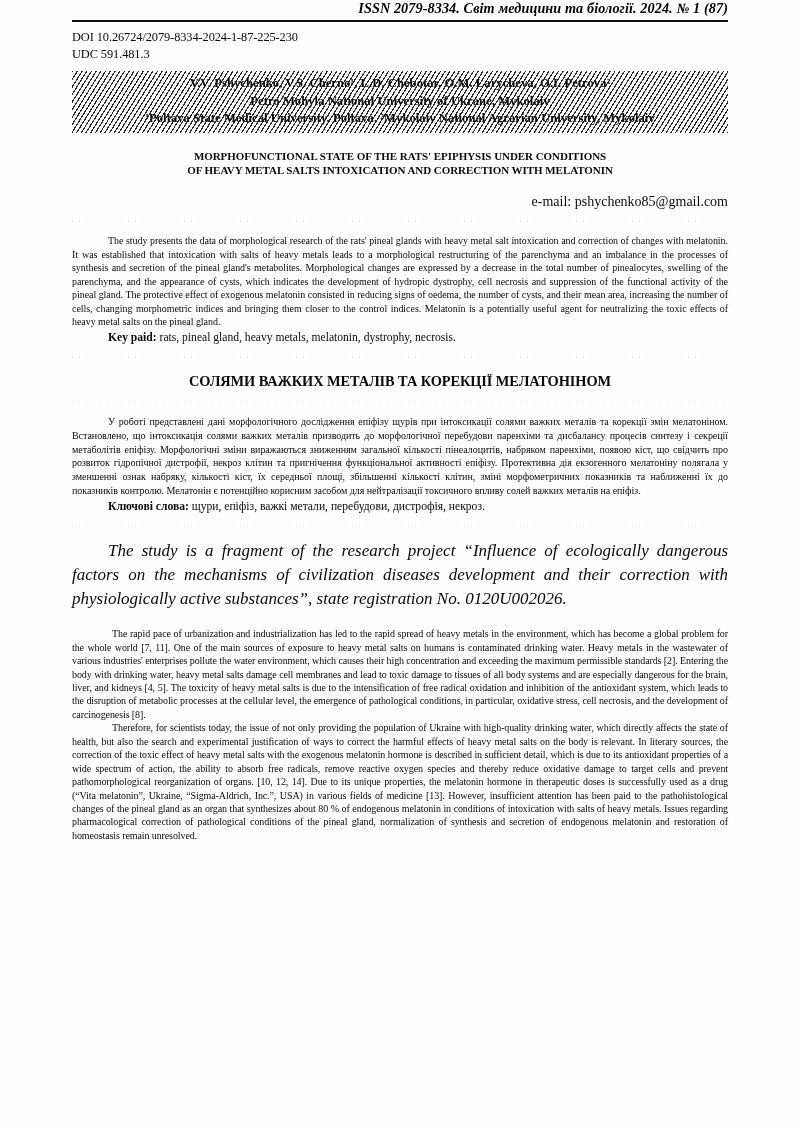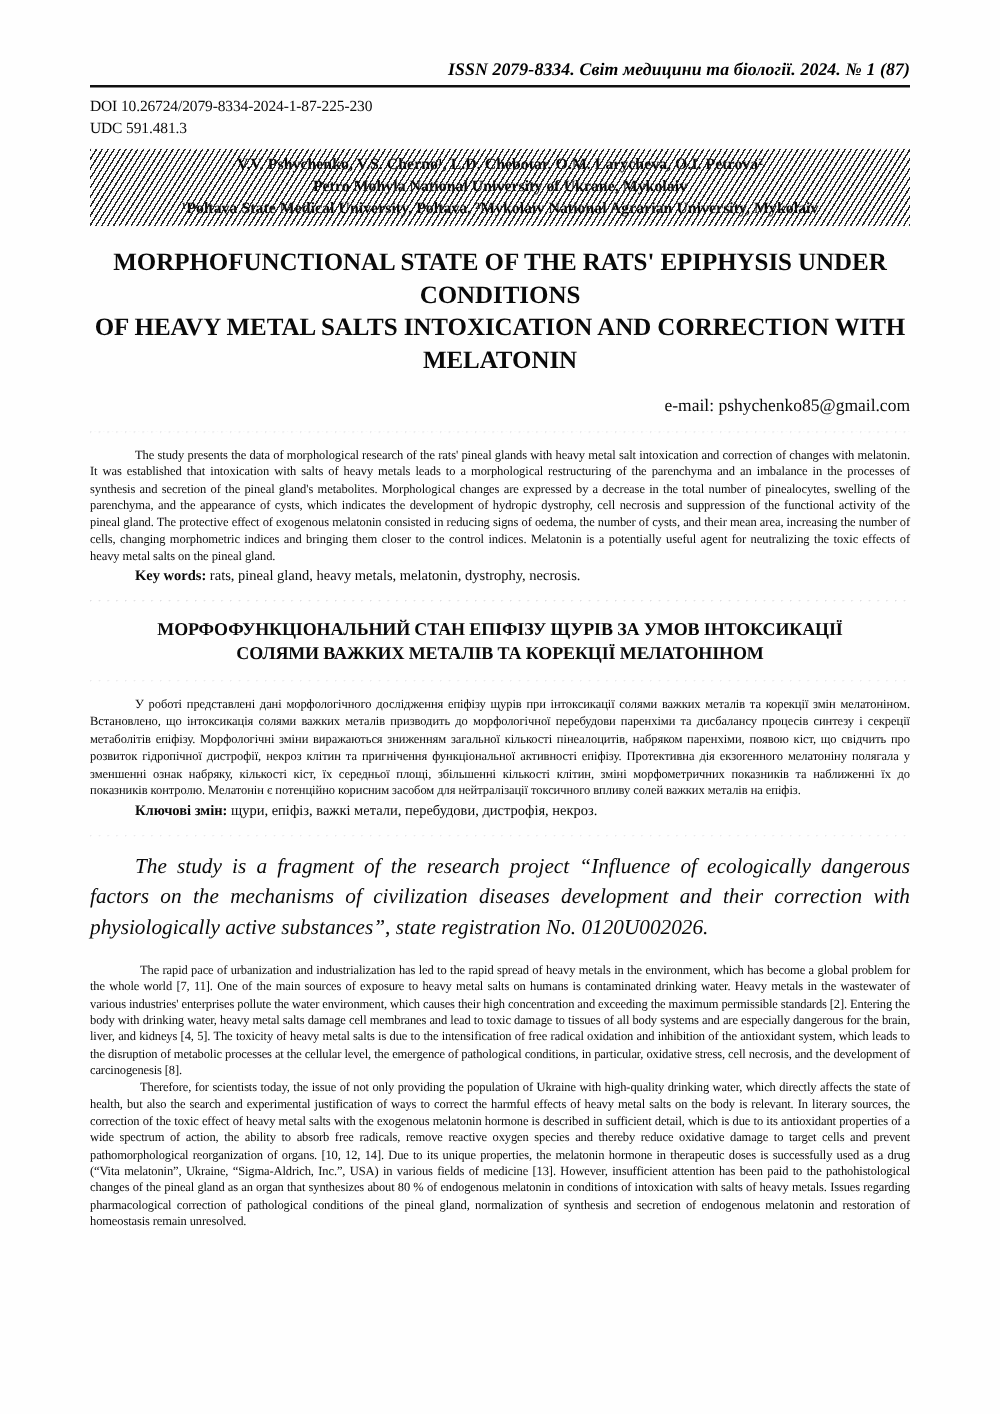--- a/index.html
+++ b/index.html
@@ -27,21 +27,20 @@
     width: 656px;
   }
 
   
   .runhead {
     text-align: right;
     font-style: italic;
     font-weight: bold;
     font-size: 14.2px;
     letter-spacing: .1px;
-    padding-top: 48px;
     padding-bottom: 3px;
     color: #000;
   }
   .runhead-rule {
     border-bottom: 2.2px solid #111;
     margin-bottom: 7px;
   }
 
   
   .idline {
@@ -79,21 +78,21 @@
     font-size: 12.6px;
     line-height: 1.38;
     letter-spacing: .05px;
     white-space: nowrap;
   }
 
   
   .title-en {
     text-align: center;
     font-weight: bold;
-    font-size: 20px;
+    font-size: 11px;
     line-height: 1.3;
     margin-top: 16px;
     letter-spacing: -0.05px;
   }
   .email {
     text-align: right;
     font-size: 14px;
     margin-top: 17px;
   }
 
@@ -188,36 +187,35 @@
       <div>MORPHOFUNCTIONAL STATE OF THE RATS' EPIPHYSIS UNDER CONDITIONS</div>
       <div>OF HEAVY METAL SALTS INTOXICATION AND CORRECTION WITH MELATONIN</div>
     </div>
 
     <div class="email">e-mail: pshychenko85@gmail.com</div>
 
     <div class="zig"></div>
 
     <div class="abstract">The study presents the data of morphological research of the rats' pineal glands with heavy metal salt intoxication and correction of changes with melatonin. It was established that intoxication with salts of heavy metals leads to a morphological restructuring of the parenchyma and an imbalance in the processes of synthesis and secretion of the pineal gland's metabolites. Morphological changes are expressed by a decrease in the total number of pinealocytes, swelling of the parenchyma, and the appearance of cysts, which indicates the development of hydropic dystrophy, cell necrosis and suppression of the functional activity of the pineal gland. The protective effect of exogenous melatonin consisted in reducing signs of oedema, the number of cysts, and their mean area, increasing the number of cells, changing morphometric indices and bringing them closer to the control indices. Melatonin is a potentially useful agent for neutralizing the toxic effects of heavy metal salts on the pineal gland.</div>
     <div class="kw">
-      <b>Key words:</b><span> rats, pineal gland, heavy metals, melatonin, dystrophy, necrosis.</span>
+      <b>Key paid:</b><span> rats, pineal gland, heavy metals, melatonin, dystrophy, necrosis.</span>
     </div>
 
     <div class="zig"></div>
 
 
     <div class="title-ua">
-      <div>МОРФОФУНКЦІОНАЛЬНИЙ СТАН ЕПІФІЗУ ЩУРІВ ЗА УМОВ ІНТОКСИКАЦІЇ</div>
       <div>СОЛЯМИ ВАЖКИХ МЕТАЛІВ ТА КОРЕКЦІЇ МЕЛАТОНІНОМ</div>
     </div>
 
     <div class="zig soft"></div>
 
     <div class="abstract ua">У роботі представлені дані морфологічного дослідження епіфізу щурів при інтоксикації солями важких металів та корекції змін мелатоніном. Встановлено, що інтоксикація солями важких металів призводить до морфологічної перебудови паренхіми та дисбалансу процесів синтезу і секреції метаболітів епіфізу. Морфологічні зміни виражаються зниженням загальної кількості пінеалоцитів, набряком паренхіми, появою кіст, що свідчить про розвиток гідропічної дистрофії, некроз клітин та пригнічення функціональної активності епіфізу. Протективна дія екзогенного мелатоніну полягала у зменшенні ознак набряку, кількості кіст, їх середньої площі, збільшенні кількості клітин, зміні морфометричних показників та наближенні їх до показників контролю. Мелатонін є потенційно корисним засобом для нейтралізації токсичного впливу солей важких металів на епіфіз.</div>
     <div class="kw">
-      <b>Ключові змін:</b><span> щури, епіфіз, важкі метали, перебудови, дистрофія, некроз.</span>
+      <b>Ключові слова:</b><span> щури, епіфіз, важкі метали, перебудови, дистрофія, некроз.</span>
     </div>
 
     <div class="zig soft"></div>
 
     <div class="project-note">The study is a fragment of the research project “Influence of ecologically dangerous factors on the mechanisms of civilization diseases development and their correction with physiologically active substances”, state registration No. 0120U002026.</div>
 
     <p class="body-p first">The rapid pace of urbanization and industrialization has led to the rapid spread of heavy metals in the environment, which has become a global problem for the whole world [7, 11]. One of the main sources of exposure to heavy metal salts on humans is contaminated drinking water. Heavy metals in the wastewater of various industries' enterprises pollute the water environment, which causes their high concentration and exceeding the maximum permissible standards [2]. Entering the body with drinking water, heavy metal salts damage cell membranes and lead to toxic damage to tissues of all body systems and are especially dangerous for the brain, liver, and kidneys [4, 5]. The toxicity of heavy metal salts is due to the intensification of free radical oxidation and inhibition of the antioxidant system, which leads to the disruption of metabolic processes at the cellular level, the emergence of pathological conditions, in particular, oxidative stress, cell necrosis, and the development of carcinogenesis [8].</p>
     <p class="body-p">Therefore, for scientists today, the issue of not only providing the population of Ukraine with high-quality drinking water, which directly affects the state of health, but also the search and experimental justification of ways to correct the harmful effects of heavy metal salts on the body is relevant. In literary sources, the correction of the toxic effect of heavy metal salts with the exogenous melatonin hormone is described in sufficient detail, which is due to its antioxidant properties of a wide spectrum of action, the ability to absorb free radicals, remove reactive oxygen species and thereby reduce oxidative damage to target cells and prevent pathomorphological reorganization of organs. [10, 12, 14]. Due to its unique properties, the melatonin hormone in therapeutic doses is successfully used as a drug (“Vita melatonin”, Ukraine, “Sigma-Aldrich, Inc.”, USA) in various fields of medicine [13]. However, insufficient attention has been paid to the pathohistological changes of the pineal gland as an organ that synthesizes about 80 % of endogenous melatonin in conditions of intoxication with salts of heavy metals. Issues regarding pharmacological correction of pathological conditions of the pineal gland, normalization of synthesis and secretion of endogenous melatonin and restoration of homeostasis remain unresolved.</p>
 
   </div>

